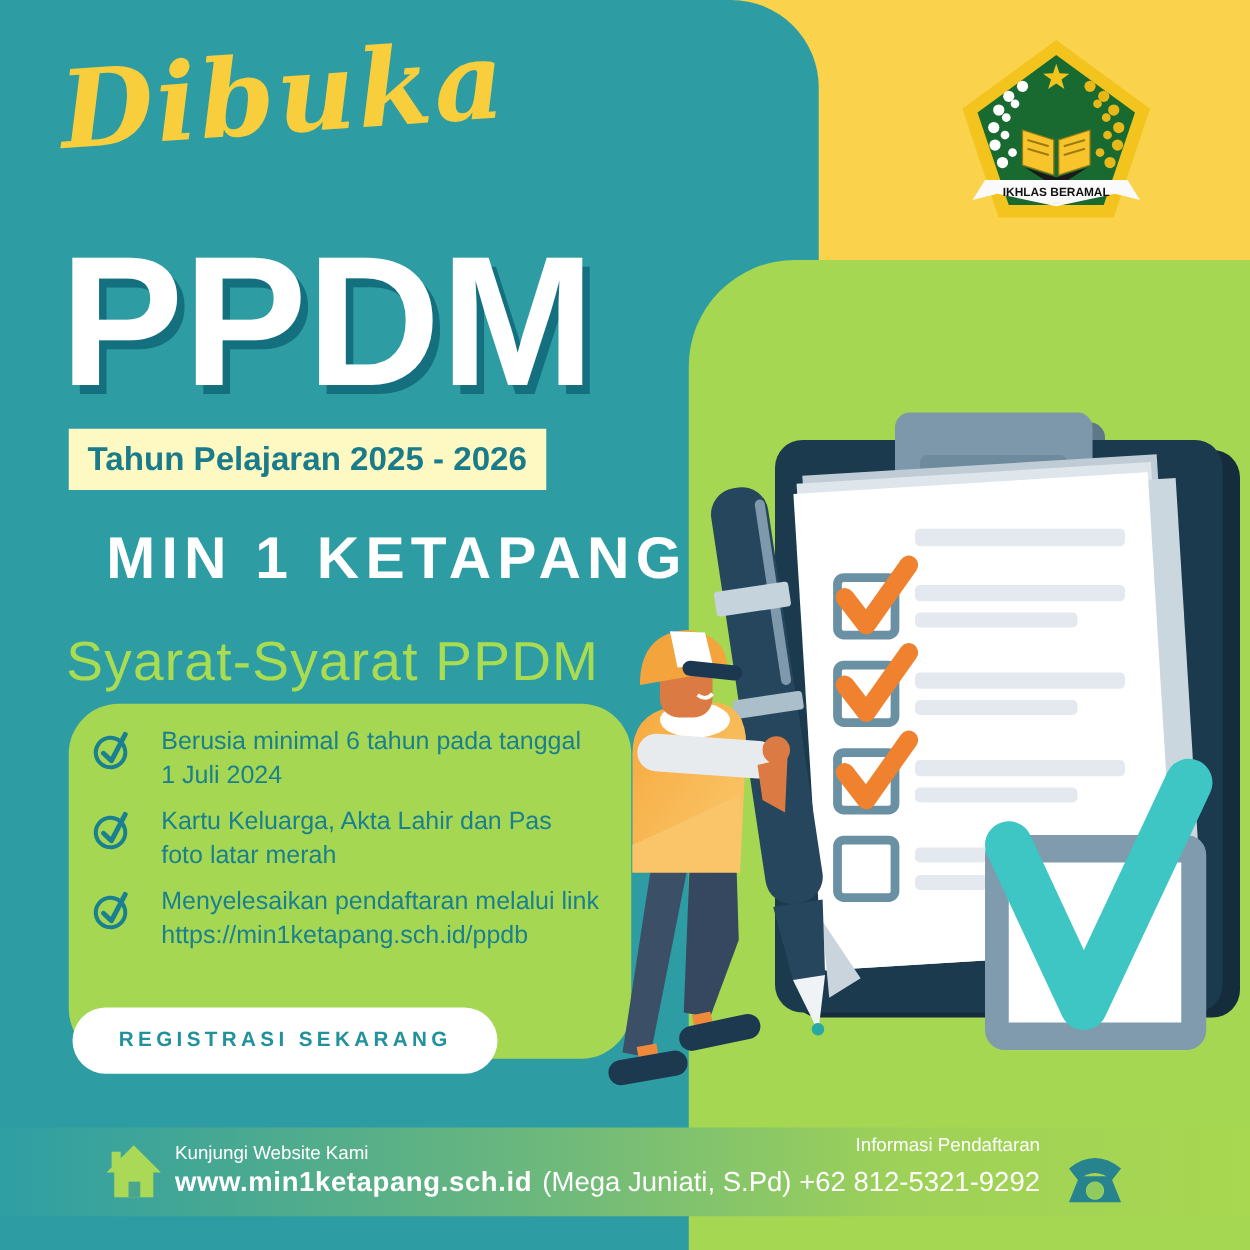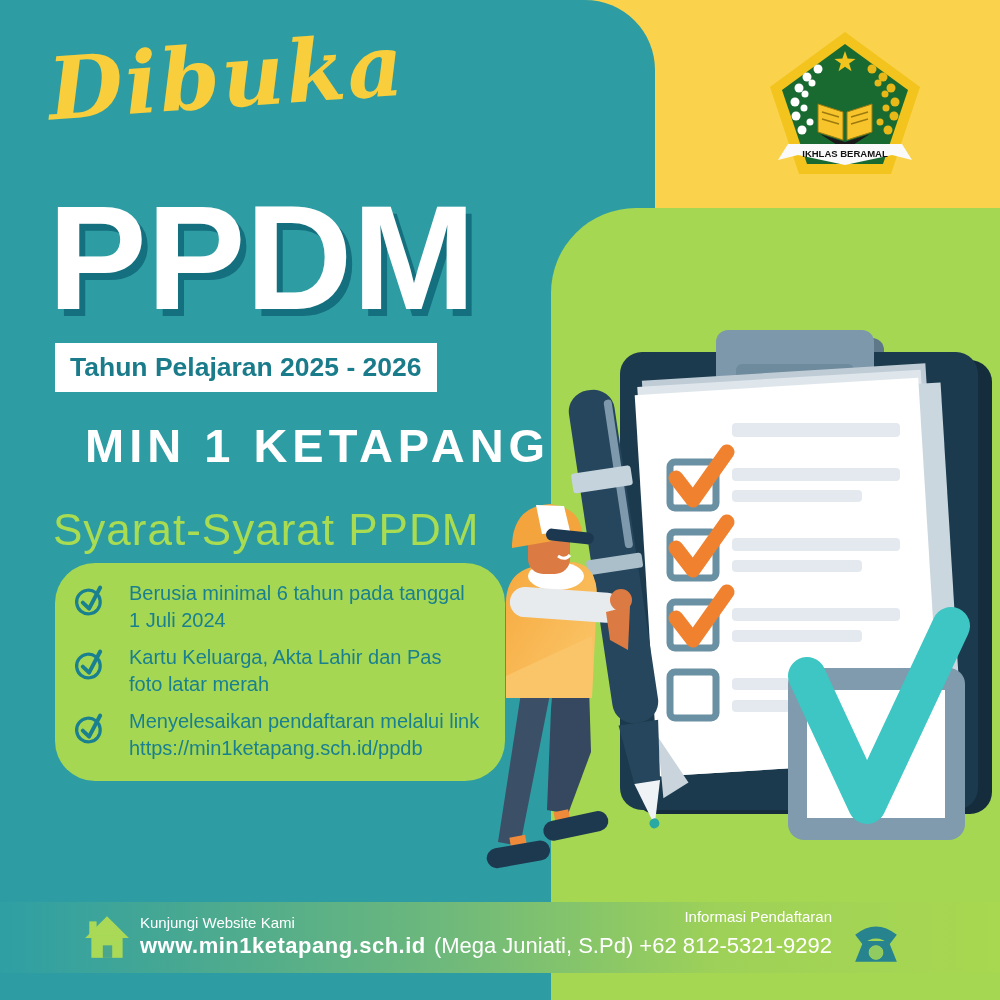--- a/index.html
+++ b/index.html
@@ -16,27 +16,27 @@
   .footer-bar{position:absolute;left:0;top:902px;width:1000px;height:71px;z-index:2;
     background:linear-gradient(90deg,#2F9FA4 0%,#47A892 18%,#6FB97B 45%,#9ED158 72%,#A8D750 100%);}
   
   .content{position:absolute;inset:0;z-index:3;}
   .script-heading{position:absolute;left:48px;top:26px;
     font-family:"DejaVu Serif", serif;font-style:italic;font-weight:bold;
     font-size:86px;color:#F8CE3C;transform:rotate(-4deg);letter-spacing:2px;}
   .main-title{position:absolute;left:48px;top:184px;
     font-size:148px;font-weight:bold;line-height:1;color:#FFFFFF;
     text-shadow:6px 7px 0 #14707E;letter-spacing:0px;}
-  .badge{position:absolute;left:55px;top:343px;background:#ffffff;
+  .badge{position:absolute;left:55px;top:343px;background:#fef9c3;
     color:#1A7B8A;font-weight:bold;font-size:26.5px;padding:9px 15px;}
   .school{position:absolute;left:53px;top:418px;color:#FFFFFF;
     font-weight:bold;font-size:47px;letter-spacing:5px;margin-left:32px;}
   .req-heading{position:absolute;left:53px;top:505px;color:#A9DC51;
     font-family:Liberation Sans, sans-serif;font-size:44px;letter-spacing:1px;}
-  .req-box{position:absolute;left:55px;top:563px;width:450px;height:218px;
+  .req-box{position:absolute;left:55px;top:563px;width:450px;height:284px;
     background:#A5D752;border-radius:40px;box-sizing:border-box;padding:17px 20px 0 18px;}
   .req-item{display:flex;align-items:flex-start;margin-bottom:11px;}
   .check-icon{width:34px;height:34px;flex:0 0 34px;margin-top:2px;transform:rotate(-6deg);}
   .req-text{margin-left:22px;color:#1A808F;font-size:20px;line-height:1.33;font-weight:500;}
   .cta-button{position:absolute;left:58px;top:806px;background:#FFFFFF;
     border:none;border-radius:28px;padding:17px 37px;cursor:pointer;
     color:#21929B;font-weight:bold;font-size:16.5px;letter-spacing:3.5px;
     font-family:"Liberation Sans", sans-serif;}
   
   .footer-content{position:absolute;inset:0;z-index:5;}
@@ -94,20 +94,21 @@
           <circle cx="16" cy="21" r="12.5" fill="none" stroke="#1A808F" stroke-width="3.4"></circle>
           <path d="M10 21 L16 28 L30 7" fill="none" stroke="#1A808F" stroke-width="4.2" stroke-linecap="round" stroke-linejoin="round"></path>
         </svg>
         <div class="req-text">
           <div>Menyelesaikan pendaftaran melalui link</div>
           <div>https://min1ketapang.sch.id/ppdb</div>
         </div>
       </div>
     </div>
 
+    <button class="cta-button">REGISTRASI SEKARANG</button>
   </div>
 
   <svg class="illustration" viewBox="480 300 520 612">
     <defs>
       <linearGradient id="vestGrad" x1="0" y1="0" x2="1" y2="1">
         <stop offset="0" stop-color="#F6A93E"></stop>
           <stop offset="1" stop-color="#FBC96E"></stop>
       </linearGradient>
     </defs>
 

